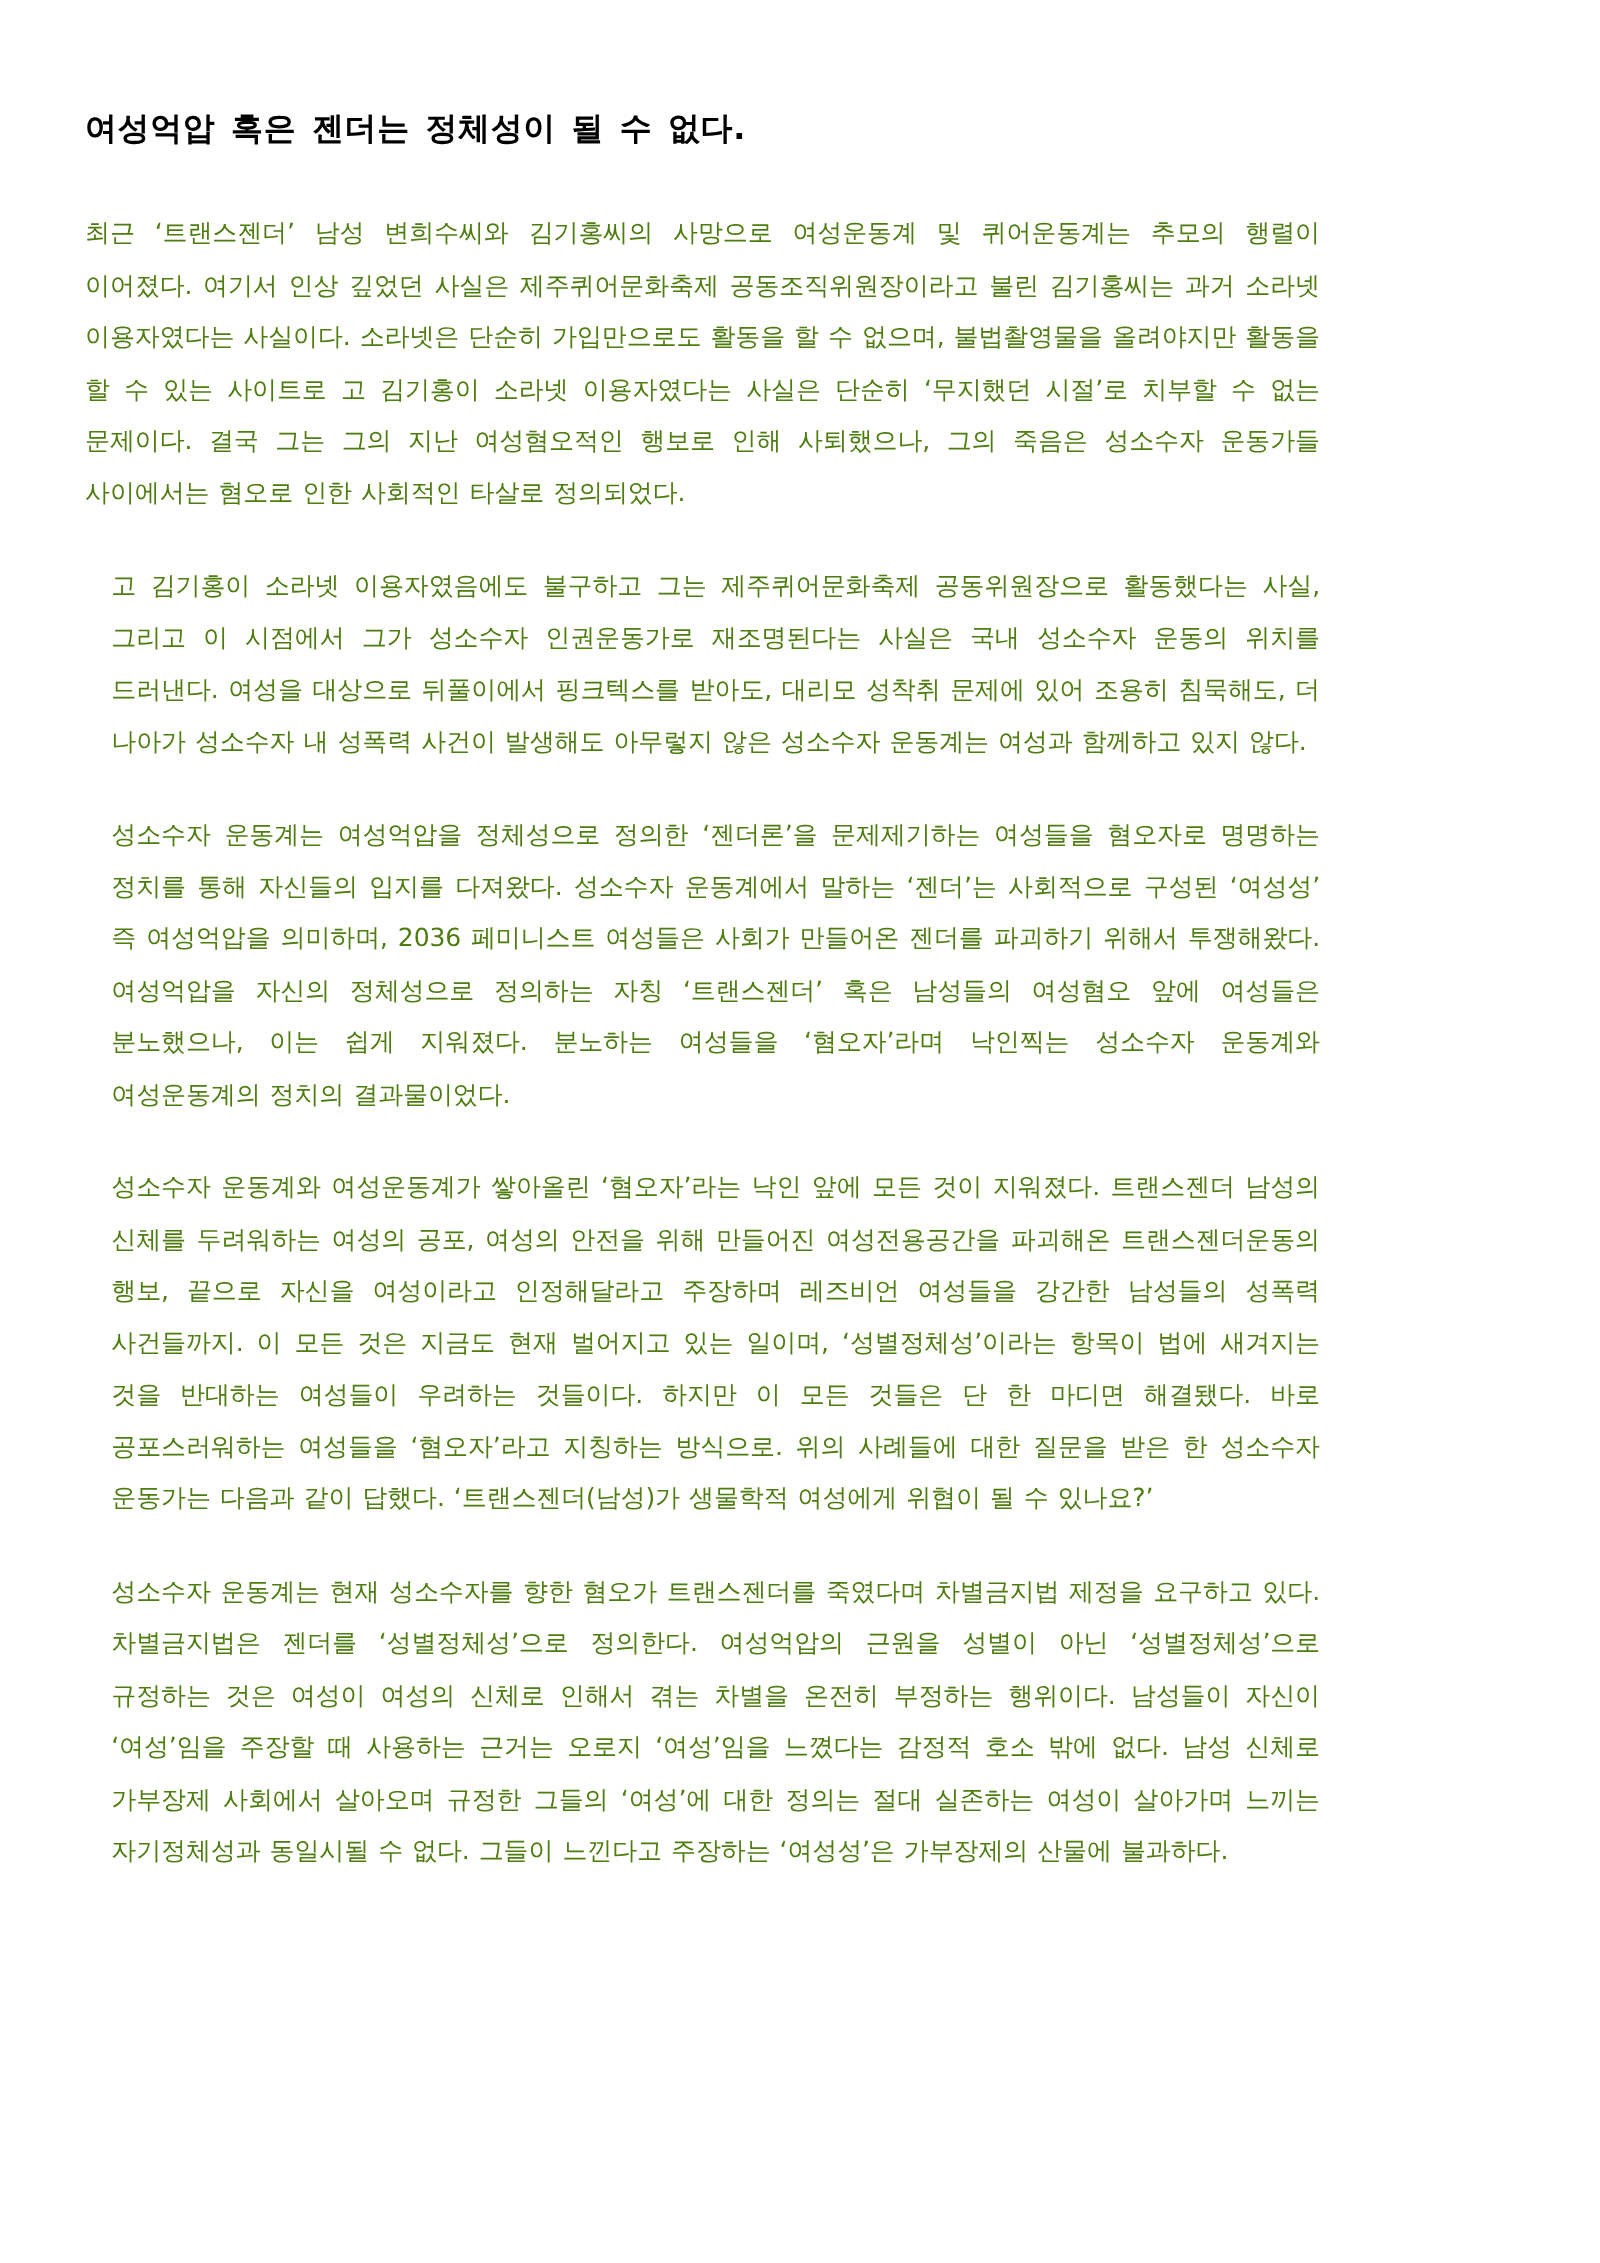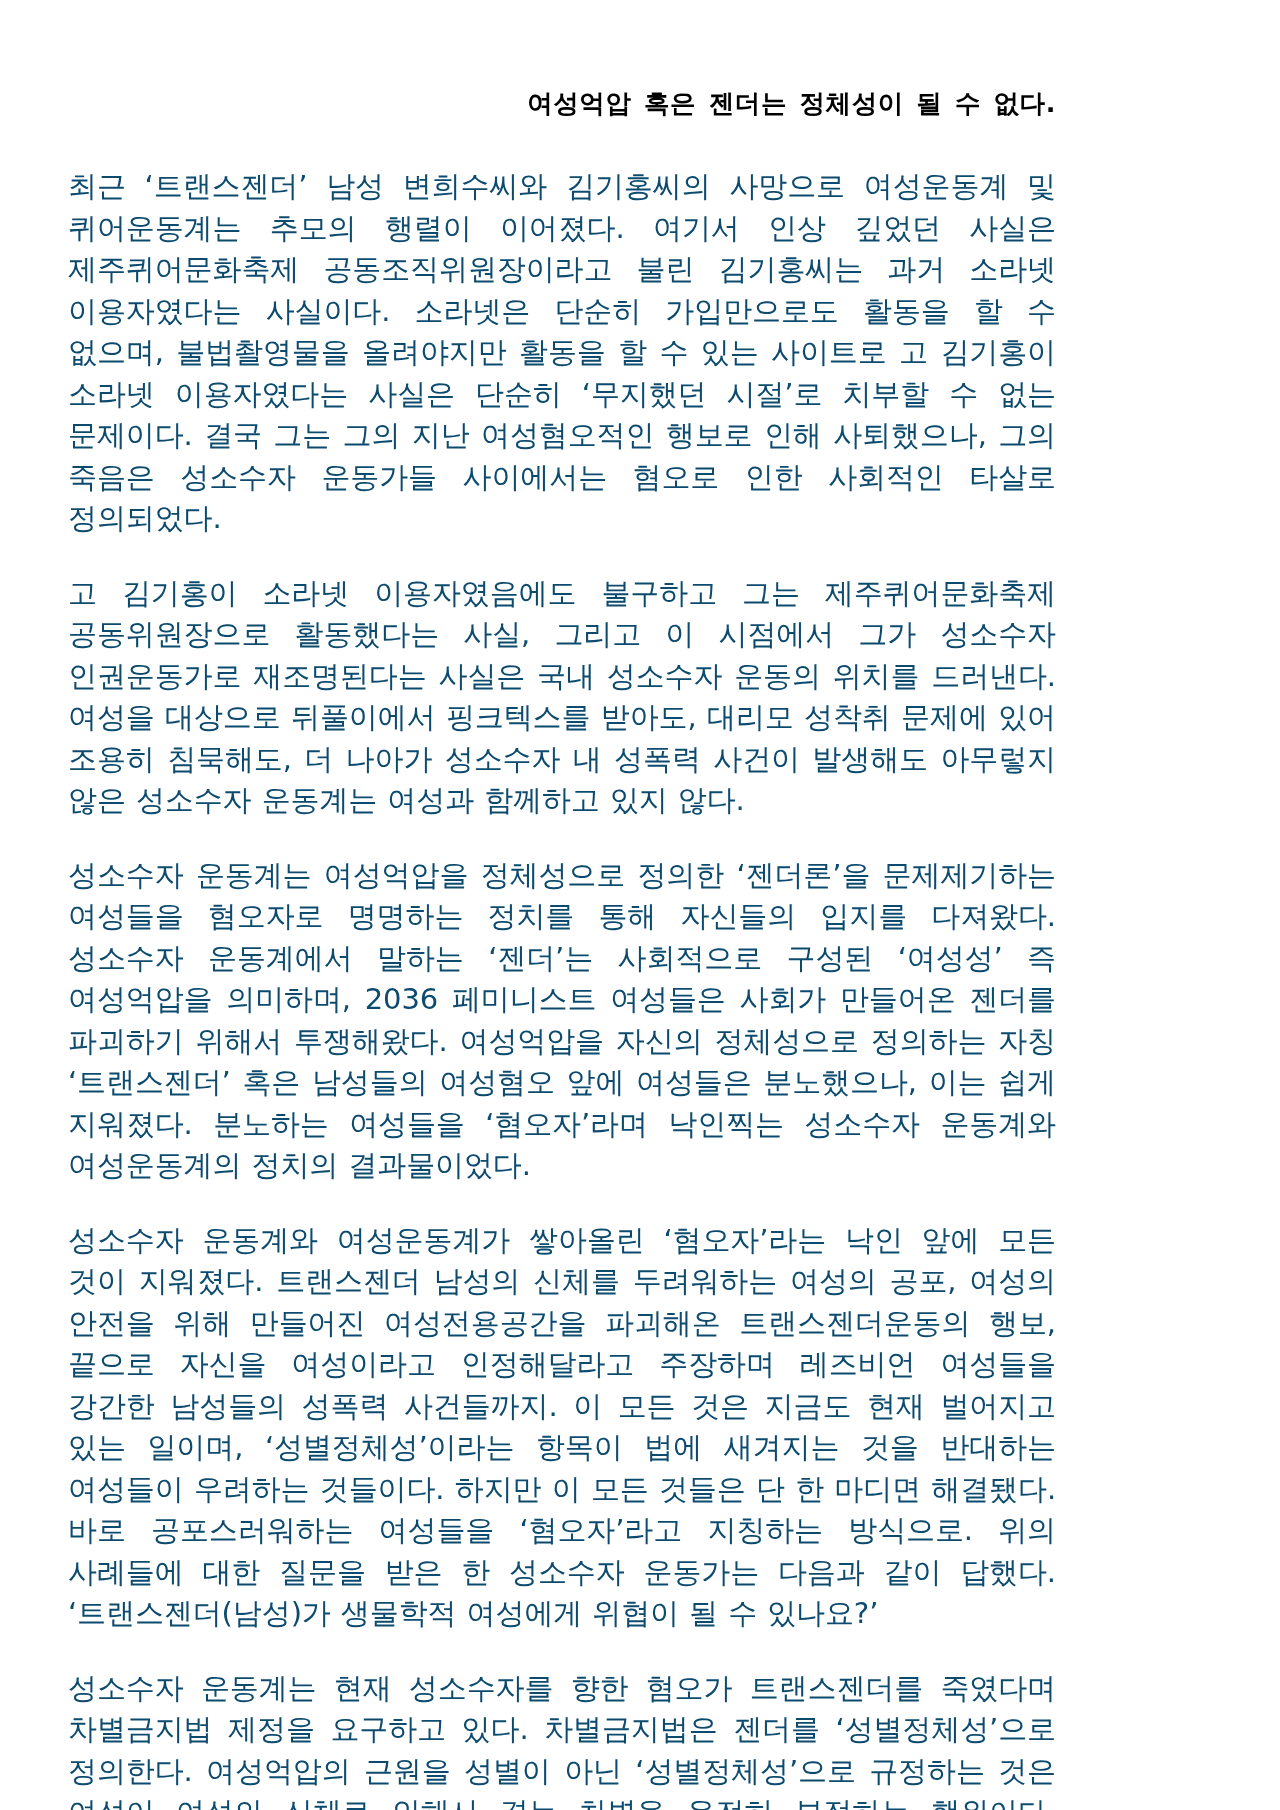--- a/index.html
+++ b/index.html
@@ -23,46 +23,46 @@
   }
 
   .doc-body {
     position: absolute;
     left: 68px;
     top: 0;
     width: 988px;
   }
 
   .doc-title {
-    text-align: right;
+    text-align: left;
     font-size: 25.5px;
     font-weight: 700;
     letter-spacing: 0.6px;
     color: #000000;
     margin: 0;
     padding-top: 86px;
     line-height: 1.35;
     word-spacing: 3px;
   }
 
   .para {
-    font-size: 29px;
+    font-size: 20px;
     line-height: 41.5px;
-    color: #0c4a6e;
+    color: #4d7c0f;
     text-align: justify;
     text-justify: inter-character;
     margin: 0;
     word-break: keep-all;
     overflow-wrap: break-word;
     word-spacing: 1px;
     letter-spacing: -0.1px;
   }
 
   .para-gap-first { margin-top: 46px; }
-  .para-gap      { margin-top: 33px; }
+  .para-gap      { margin-top: 33px; margin-left: 21px; }
 
   
   .para:last-child { margin-bottom: 0; }
 </style>
 </head>
 <body>
 
 <div class="page">
   <div class="doc-body">
 

